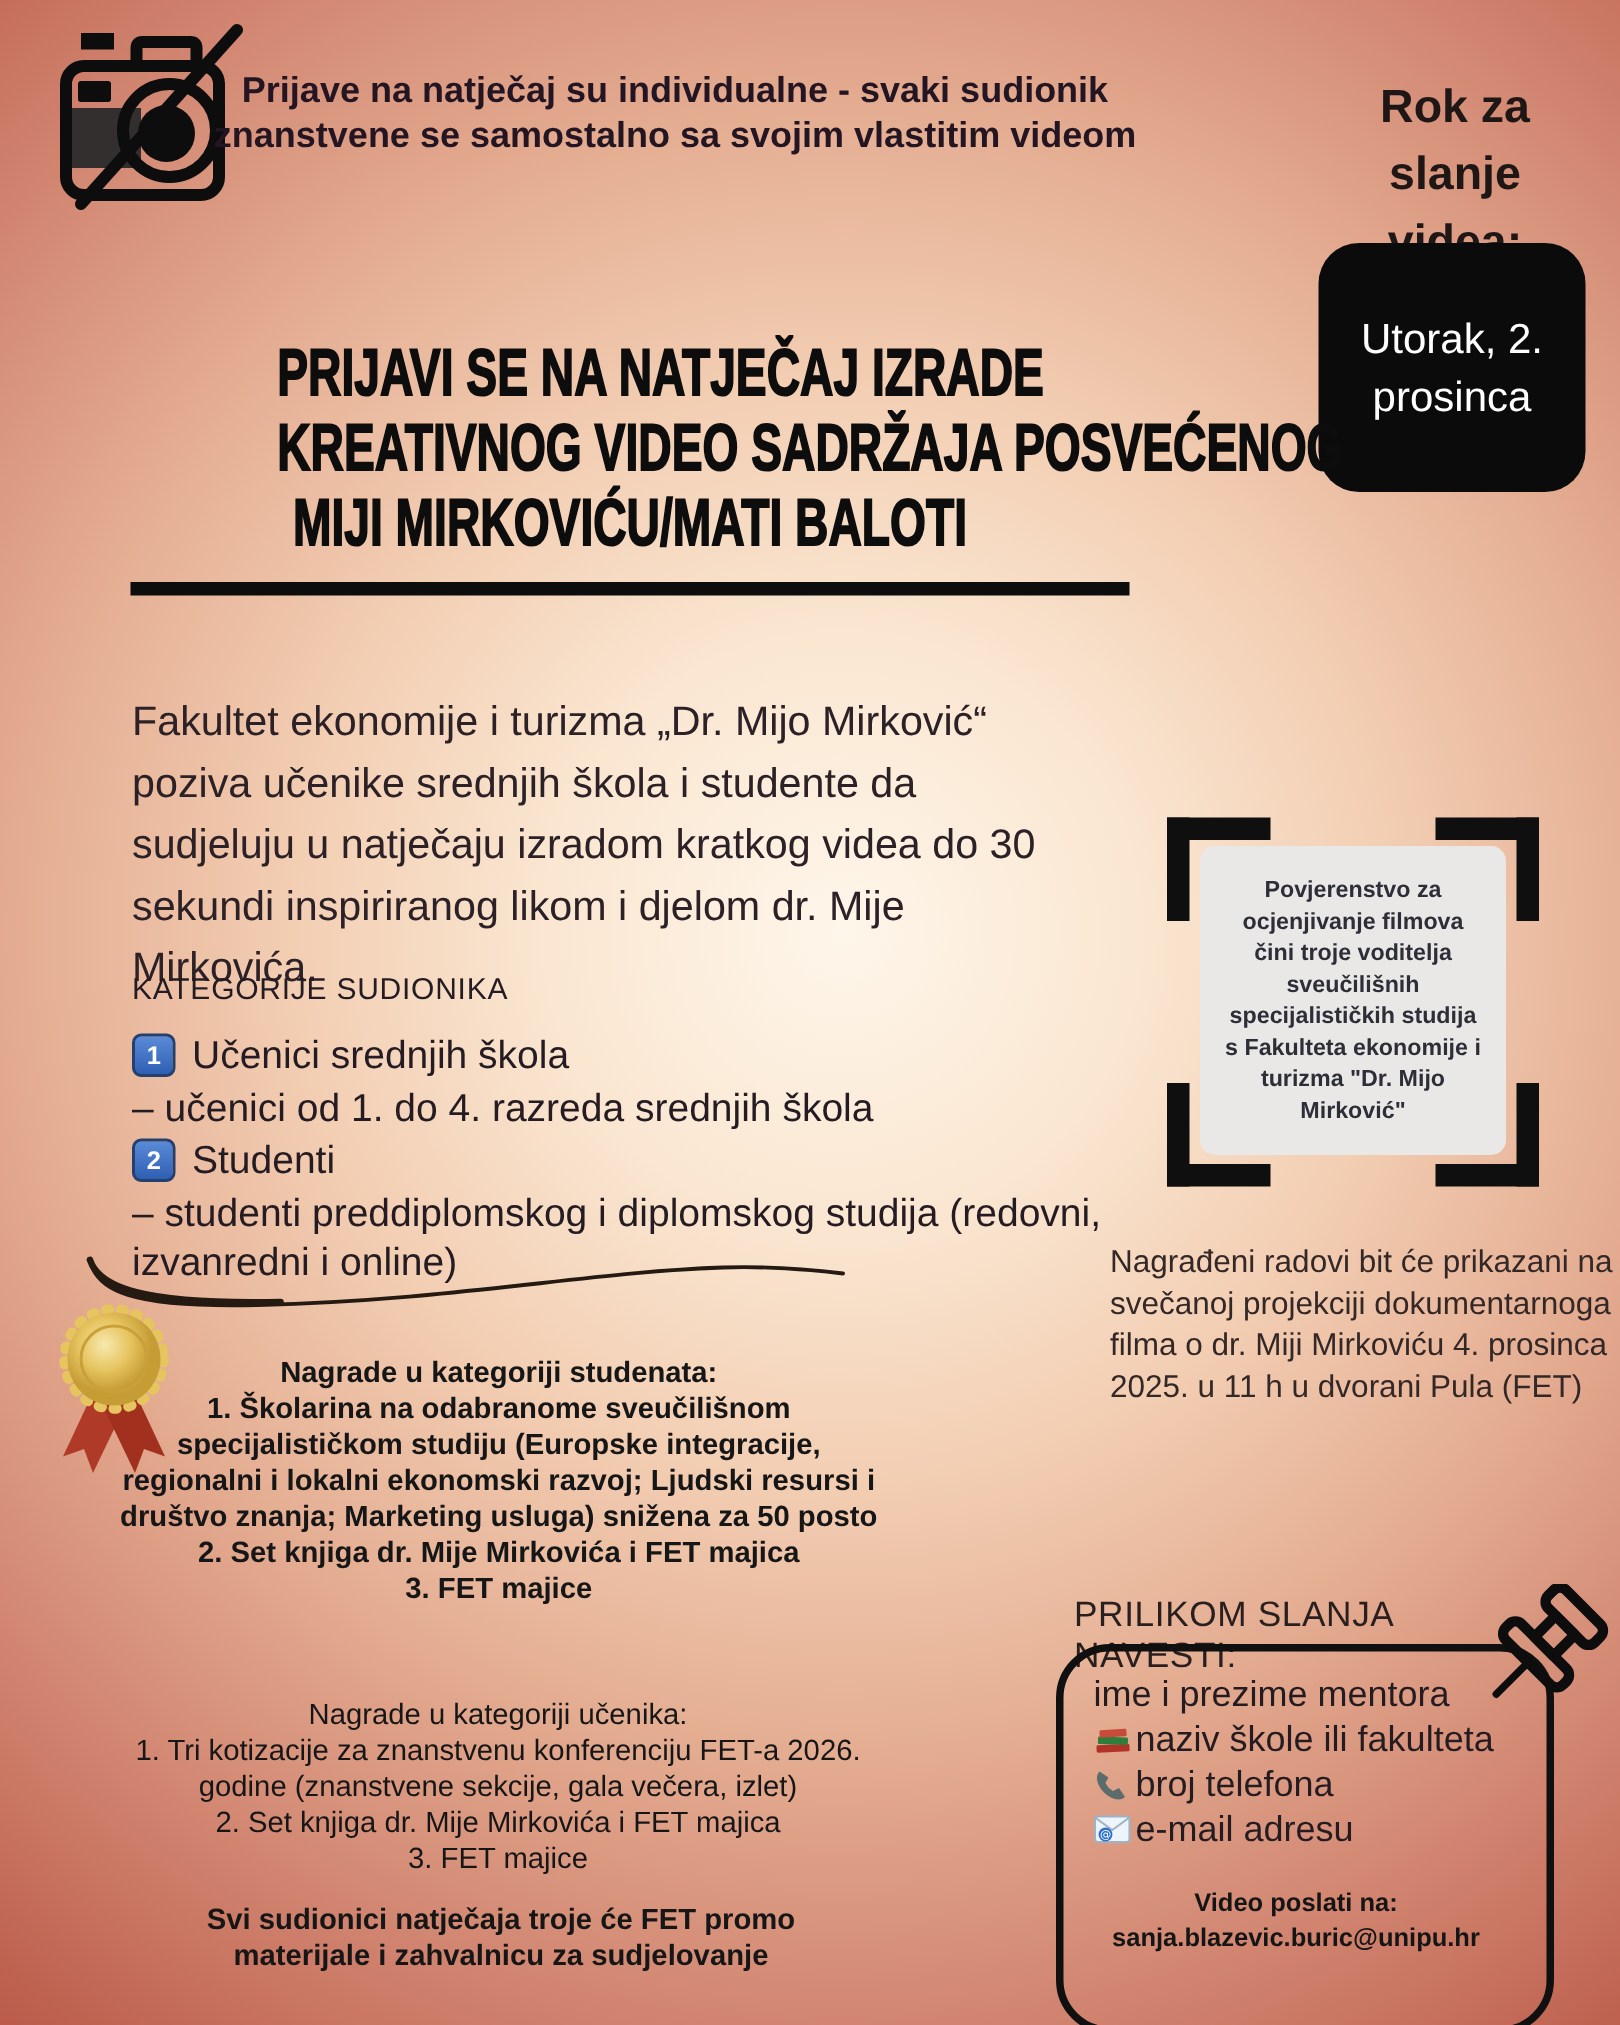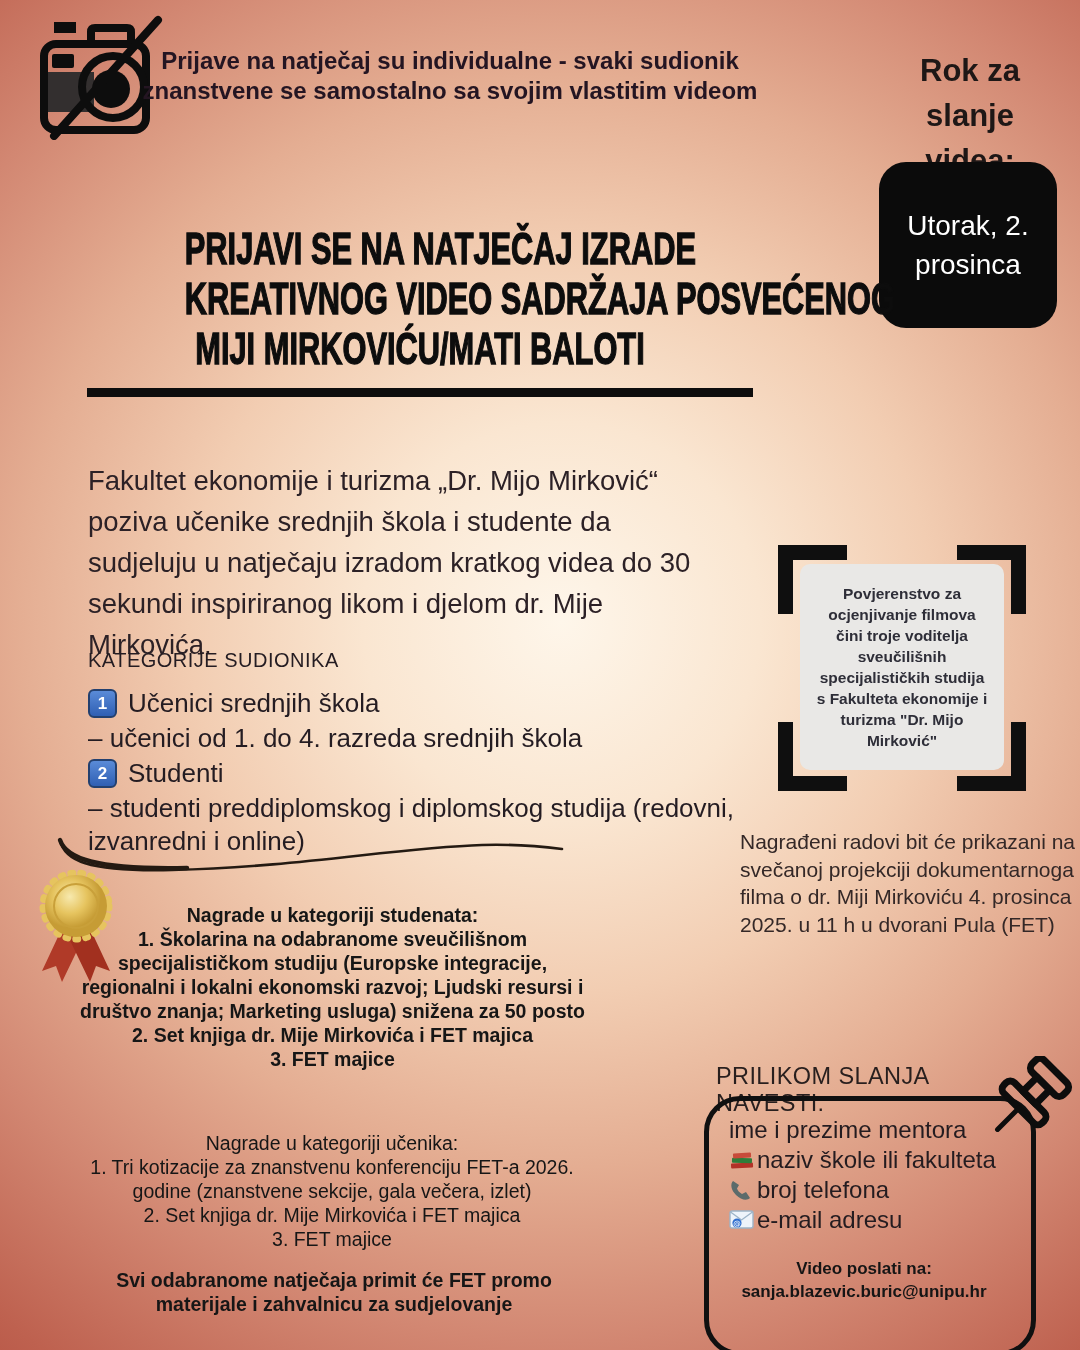--- a/index.html
+++ b/index.html
@@ -157,21 +157,21 @@
     <div>3. FET majice</div>
   </div>
 
   <div class="abs awards-pupils">
     <div>Nagrade u kategoriji učenika:</div>
     <div>1. Tri kotizacije za znanstvenu konferenciju FET-a 2026. godine (znanstvene sekcije, gala večera, izlet)</div>
     <div>2. Set knjiga dr. Mije Mirkovića i FET majica</div>
     <div>3. FET majice</div>
   </div>
 
-  <div class="abs all-participants">Svi odabranome natječaja primit će FET promo materijale i zahvalnicu za sudjelovanje</div>
+  <div class="abs all-participants">Svi sudionici natječaja troje će FET promo materijale i zahvalnicu za sudjelovanje</div>
 
   <div class="abs jury-frame">
     <span class="corner c-tl"></span>
     <span class="corner c-tr"></span>
     <span class="corner c-bl"></span>
     <span class="corner c-br"></span>
     <div class="jury-box">
       <div class="jury-text">Povjerenstvo za ocjenjivanje filmova čini troje voditelja sveučilišnih specijalističkih studija s Fakulteta ekonomije i turizma "Dr. Mijo Mirković"</div>
     </div>
   </div>

